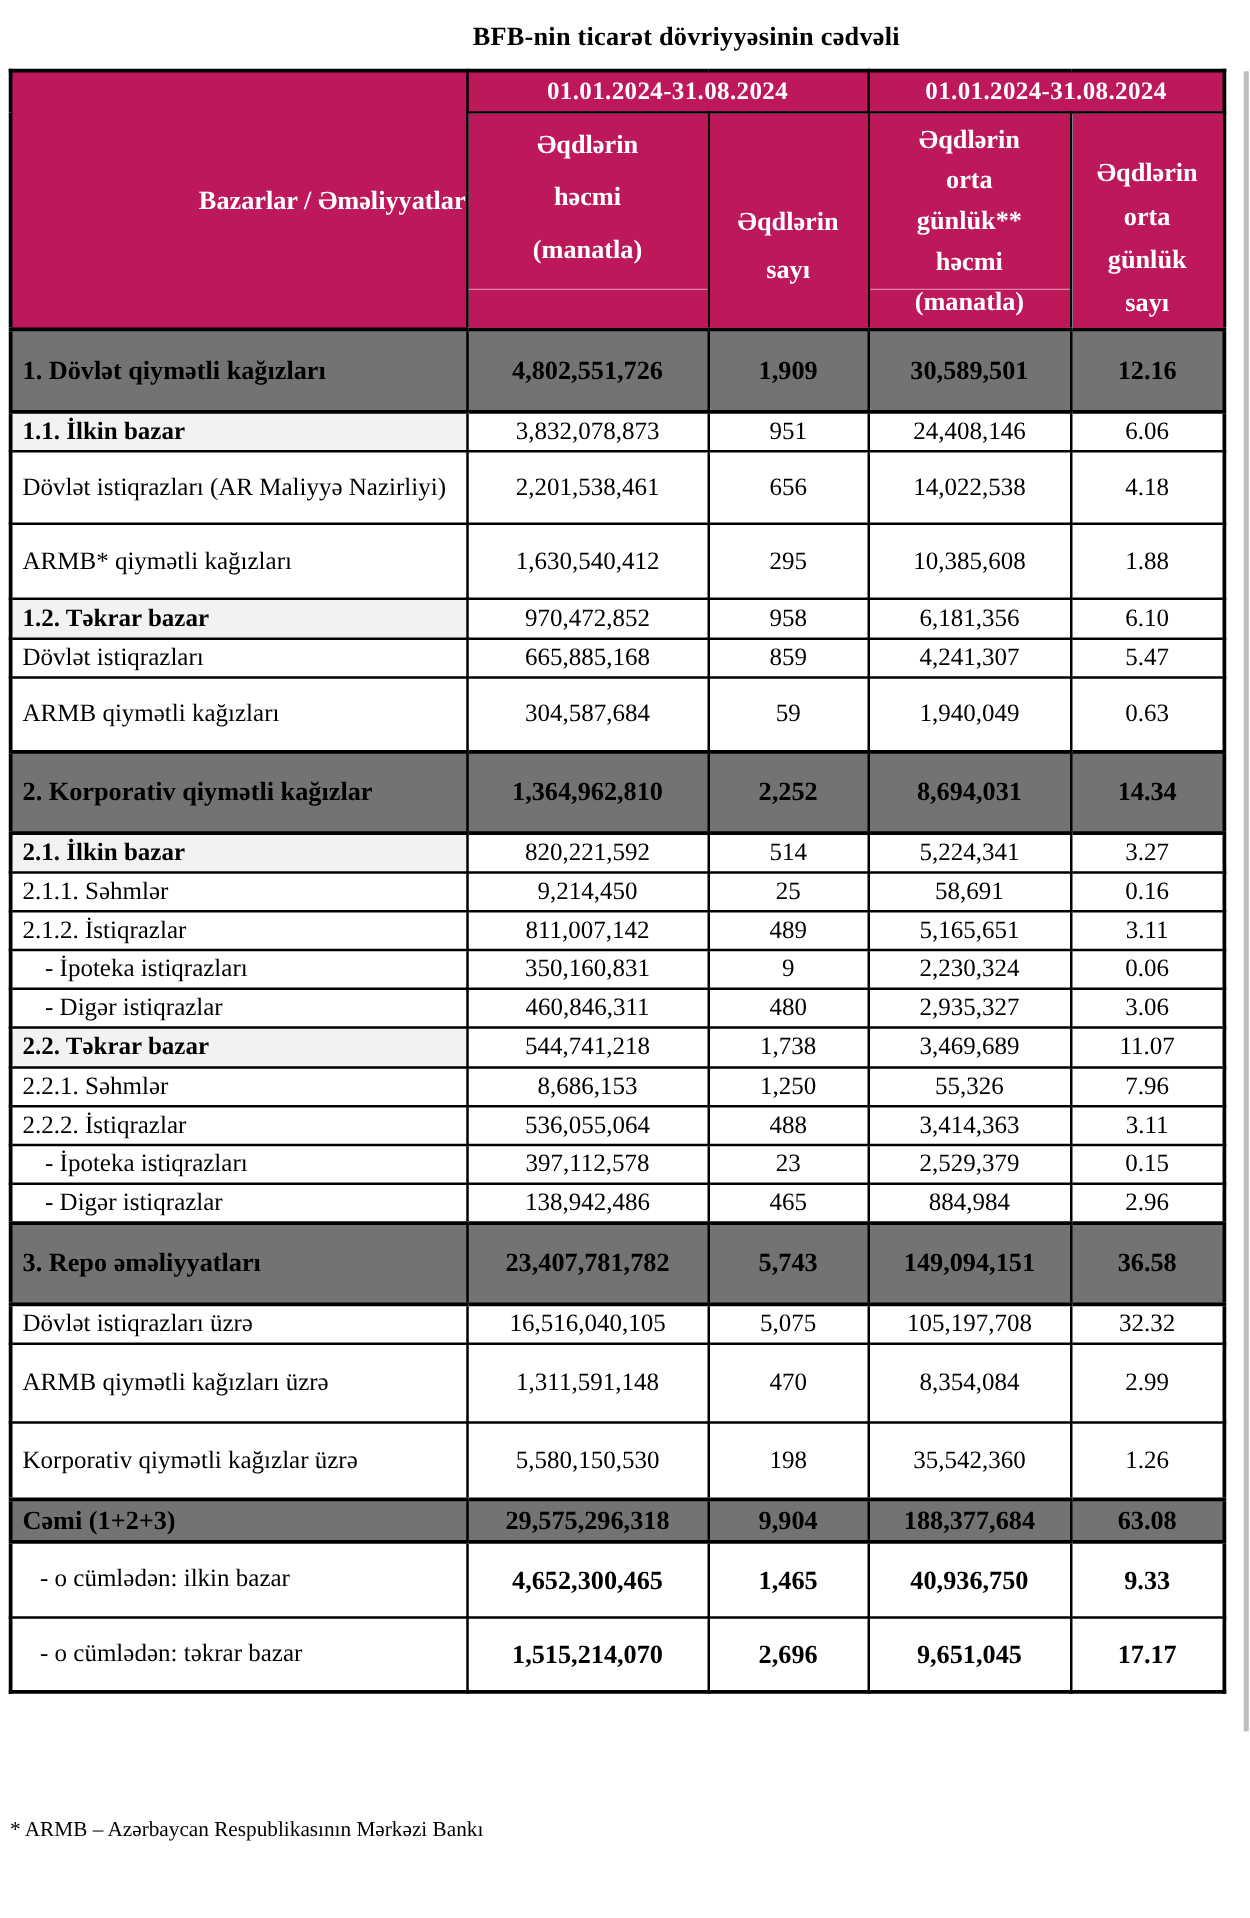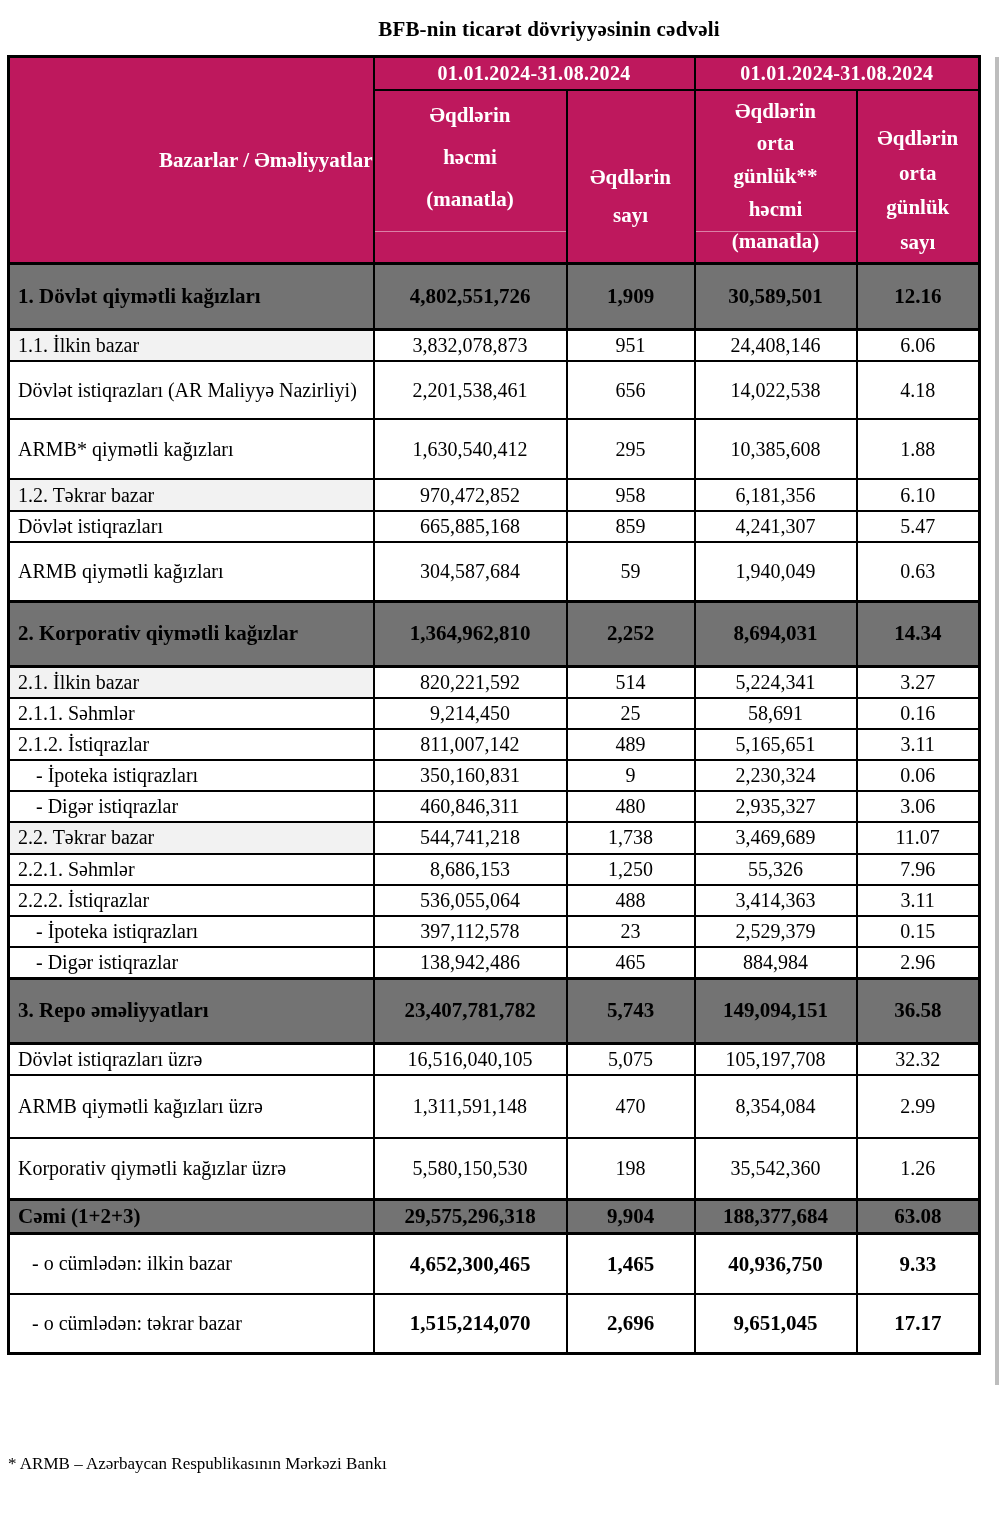--- a/index.html
+++ b/index.html
@@ -60,21 +60,21 @@
   }
   
   td { font-size: 20px; vertical-align: middle; line-height: 1.25; }
   td.label { text-align: left; padding: 2px 6px 2px 8px; }
   td.num   { text-align: center; padding: 2px 2px; }
   tr.sec td, tr.tot td {
     background: #737373;
     font-weight: bold; font-size: 21px;
     border-top-width: 3px; border-bottom-width: 3px;
   }
-  tr.sub td.label { background: #f2f2f2; font-weight: normal; }
+  tr.sub td.label { background: #f2f2f2; font-weight: bold; }
   tr.ind td.label { padding-left: 26px; }
   tr.sum td.label { padding-left: 22px; }
   tr.sum td.num   { font-weight: bold; font-size: 21px; }
   
   .footnotes {
     position: absolute; left: 8px; top: 1450px;
     font-size: 17px; line-height: 1.6;
   }
 </style>
 </head>

